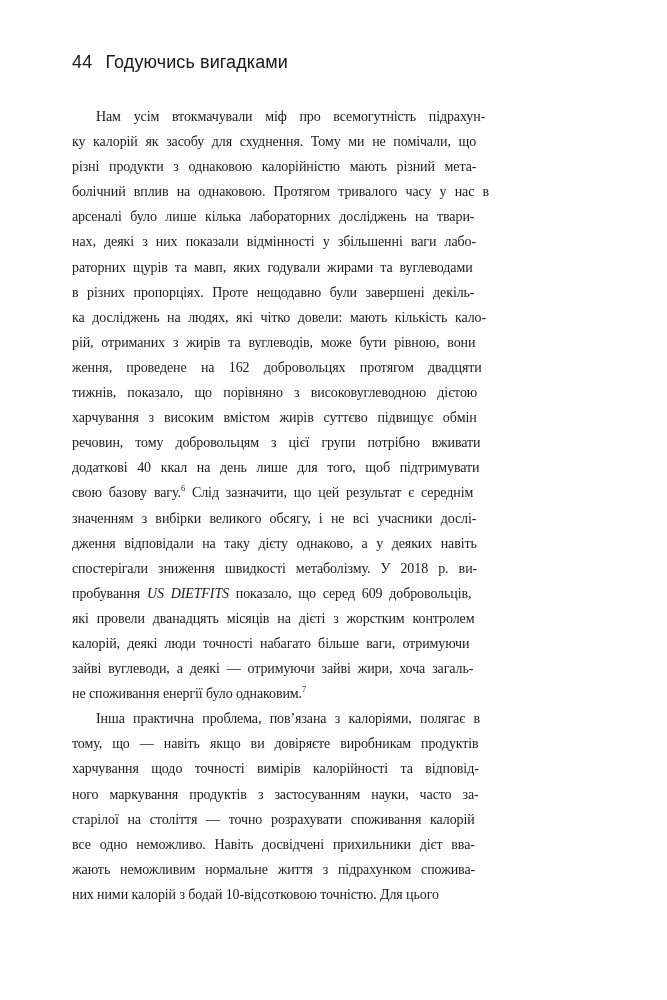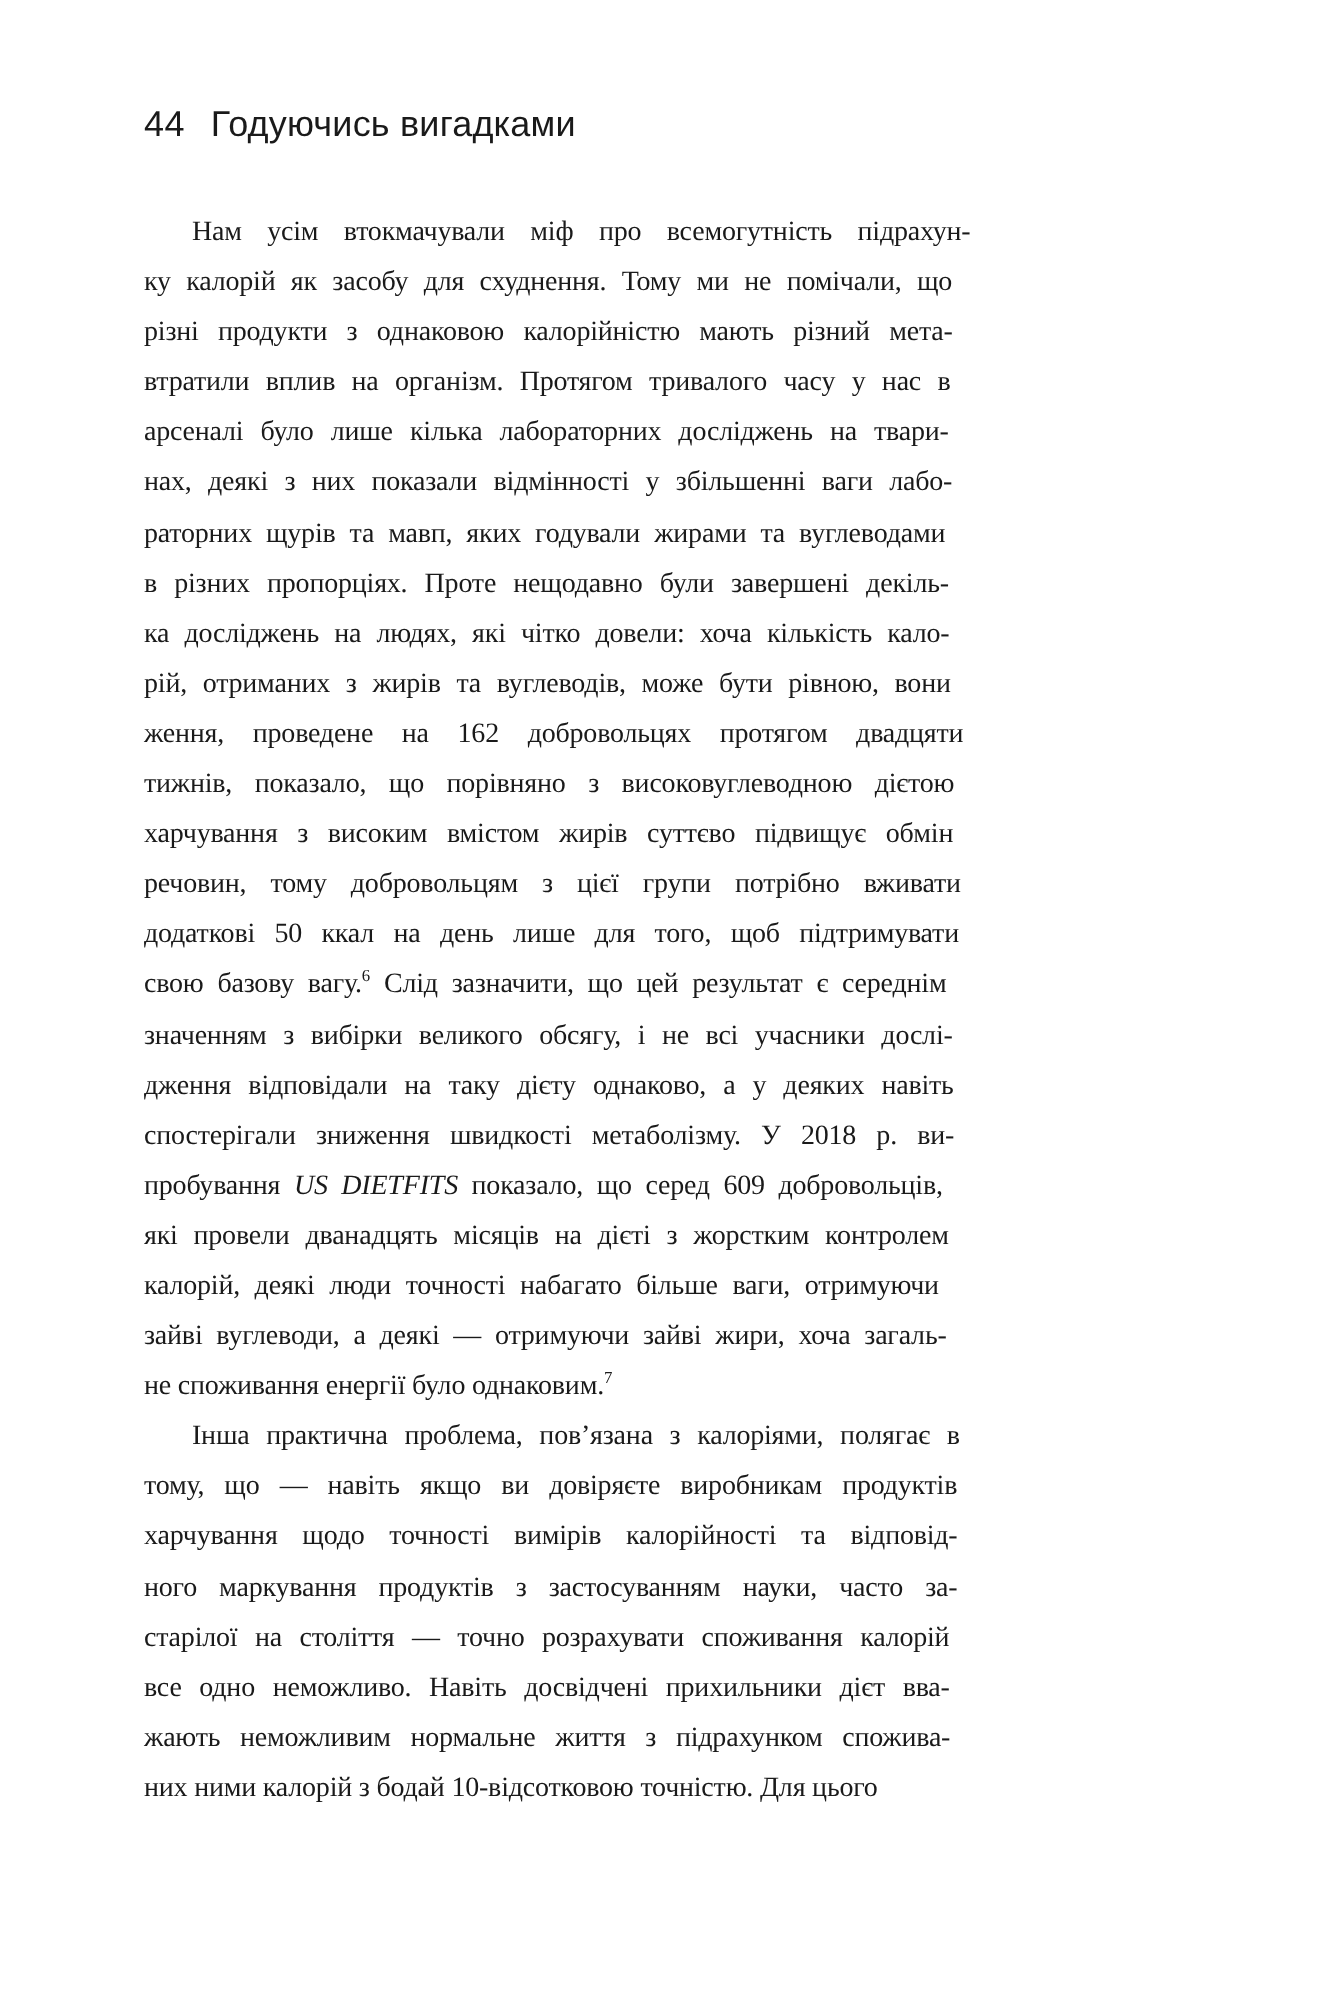--- a/index.html
+++ b/index.html
@@ -48,32 +48,32 @@
 <div class="page" style="color: rgb(26, 26, 26);">
   <div class="running-header">
     <span class="page-num">44</span>
     <span class="running-title">Годуючись вигадками</span>
   </div>
   <div class="body-text">
       <div>
         <div class="line first" style="word-spacing: 9.34375px;"><span><span>Нам усім втокмачували міф про всемогутність підрахун-</span></span></div>
         <div class="line" style="word-spacing: 4.31094px;"><span><span>ку калорій як засобу для схуднення. Тому ми не помічали, що</span></span></div>
         <div class="line" style="word-spacing: 6.28348px;"><span><span>різні продукти з однаковою калорійністю мають різний мета-</span></span></div>
-        <div class="line" style="word-spacing: 4.80208px;"><span><span>втратили вплив на організм. Протягом тривалого часу у нас в</span></span></div>
+        <div class="line" style="word-spacing: 4.80208px;"><span><span>болічний вплив на однаковою. Протягом тривалого часу у нас в</span></span></div>
         <div class="line" style="word-spacing: 5.13393px;"><span><span>арсеналі було лише кілька лабораторних досліджень на твари-</span></span></div>
         <div class="line" style="word-spacing: 4.80729px;"><span><span>нах, деякі з них показали відмінності у збільшенні ваги лабо-</span></span></div>
         <div class="line" style="word-spacing: 3.61133px;"><span><span>раторних щурів та мавп, яких годували жирами та вуглеводами</span></span></div>
         <div class="line" style="word-spacing: 5.19196px;"><span><span>в різних пропорціях. Проте нещодавно були завершені декіль-</span></span></div>
-        <div class="line" style="word-spacing: 4.21875px;"><span><span>ка досліджень на людях, які чітко довели: хоча кількість кало-</span></span></div>
+        <div class="line" style="word-spacing: 4.21875px;"><span><span>ка досліджень на людях, які чітко довели: мають кількість кало-</span></span></div>
         <div class="line" style="word-spacing: 4.47222px;"><span><span>рій, отриманих з жирів та вуглеводів, може бути рівною, вони</span></span></div>
         <div class="line" style="word-spacing: 10.9479px;"><span><span>ження, проведене на 162 добровольцях протягом двадцяти</span></span></div>
         <div class="line" style="word-spacing: 7.88802px;"><span><span>тижнів, показало, що порівняно з високовуглеводною дієтою</span></span></div>
         <div class="line" style="word-spacing: 6.43973px;"><span><span>харчування з високим вмістом жирів суттєво підвищує обмін</span></span></div>
         <div class="line" style="word-spacing: 8.64286px;"><span><span>речовин, тому добровольцям з цієї групи потрібно вживати</span></span></div>
-        <div class="line" style="word-spacing: 6.31597px;"><span><span>додаткові 50 ккал на день лише для того, щоб підтримувати</span></span></div>
+        <div class="line" style="word-spacing: 6.31597px;"><span><span>додаткові 40 ккал на день лише для того, щоб підтримувати</span></span></div>
         <div class="line" style="word-spacing: 3.50347px;"><span><span>свою базову вагу.</span><span class="sup">6</span><span> Слід зазначити, що цей результат є середнім</span></span></div>
         <div class="line" style="word-spacing: 4.91319px;"><span><span>значенням з вибірки великого обсягу, і не всі учасники дослі-</span></span></div>
         <div class="line" style="word-spacing: 5.13368px;"><span><span>дження відповідали на таку дієту однаково, а у деяких навіть</span></span></div>
         <div class="line" style="word-spacing: 6.73884px;"><span><span>спостерігали зниження швидкості метаболізму. У 2018 р. ви-</span></span></div>
         <div class="line" style="word-spacing: 3.39509px;"><span><span>пробування </span><span class="ital">US DIETFITS</span><span> показало, що серед 609 добровольців,</span></span></div>
         <div class="line" style="word-spacing: 4.53906px;"><span><span>які провели дванадцять місяців на дієті з жорстким контролем</span></span></div>
         <div class="line" style="word-spacing: 3.91071px;"><span><span>калорій, деякі люди точності набагато більше ваги, отримуючи</span></span></div>
         <div class="line" style="word-spacing: 3.53993px;"><span><span>зайві вуглеводи, а деякі — отримуючи зайві жири, хоча загаль-</span></span></div>
         <div class="line last"><span><span>не споживання енергії було однаковим.</span><span class="sup">7</span></span></div>
       </div>

